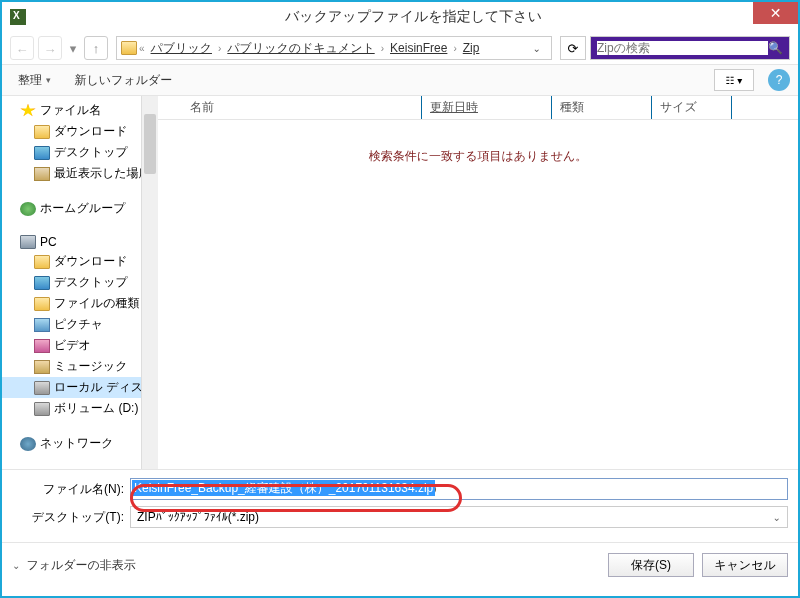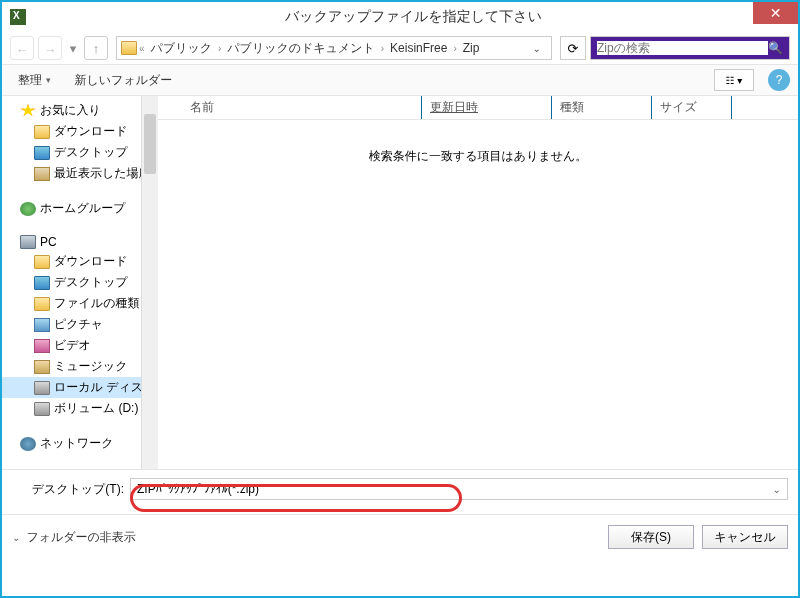--- a/index.html
+++ b/index.html
@@ -9,21 +9,21 @@
     .titlebar-icon { width: 16px; height: 16px; margin-left: 8px; background: #3a6329; display: inline-block; position: relative; }
     .titlebar-icon::after { content: "X"; color: #fff; font-size: 10px; font-weight: bold; position: absolute; left: 3px; top: 1px; }
     .titlebar-title { flex: 1; text-align: center; font-size: 14px; color: #333; padding-left: 48px; }
     .titlebar-close { width: 45px; height: 22px; background: #c75050; color: #fff; display: flex; align-items: center; justify-content: center; font-size: 14px; cursor: pointer; margin-top: -8px; }
     
     .navbar { height: 32px; display: flex; align-items: center; padding: 0 8px; gap: 4px; }
     .nav-btn { width: 24px; height: 24px; border: 1px solid #ccc; border-radius: 3px; background: #fff; display: flex; align-items: center; justify-content: center; color: #888; cursor: pointer; font-size: 13px; }
     .nav-btn.disabled { opacity: 0.5; }
     .breadcrumb { flex: 1; height: 24px; border: 1px solid #ccc; background: #fff; display: flex; align-items: center; padding: 0 4px; gap: 2px; margin: 0 4px; }
     .bc-icon { width: 16px; height: 14px; background: linear-gradient(#ffe9a8, #f0c14b); border: 1px solid #c89b3c; border-radius: 1px; }
-    .bc-item { padding: 0 4px; color: #333; cursor: pointer; }
+    .bc-item { padding: 0 4px; color: #333; cursor: pointer; text-decoration: underline; }
     .bc-sep { color: #888; font-size: 10px; }
     .bc-dropdown { margin-left: auto; color: #555; padding: 0 6px; cursor: pointer; font-size: 10px; }
     .nav-refresh { width: 26px; height: 24px; border: 1px solid #ccc; background: #fff; display: flex; align-items: center; justify-content: center; cursor: pointer; font-size: 13px; }
     .searchbox { width: 200px; height: 24px; border: 1px solid #ccc; background: #4c1d95; display: flex; align-items: center; padding: 0 6px; }
     .searchbox input { border: none; outline: none; flex: 1; font-size: 12px; color: #888; }
     .search-icon { color: #888; cursor: pointer; font-size: 12px; }
     
     .toolbar { height: 32px; border-top: 1px solid #e5e5e5; border-bottom: 1px solid #e5e5e5; background: #fafafa; display: flex; align-items: center; padding: 0 8px; gap: 8px; }
     .tb-btn { padding: 4px 8px; color: #333; cursor: pointer; display: flex; align-items: center; gap: 4px; }
     .tb-btn::after { content: "▾"; font-size: 9px; color: #666; }
@@ -55,21 +55,21 @@
     .tree-spacer { height: 14px; }
     
     .content { flex: 1; background: #fff; position: relative; }
     .content-header { display: flex; border-bottom: 1px solid #e5e5e5; height: 24px; align-items: center; }
     .ch-gap { width: 24px; }
     .ch-col { padding: 0 8px; color: #555; cursor: pointer; border-right: 1px solid #0369a1; height: 100%; display: flex; align-items: center; }
     .ch-name { width: 240px; }
     .ch-date { width: 130px; text-decoration: underline; }
     .ch-type { width: 100px; }
     .ch-size { width: 80px; }
-    .empty-msg { text-align: center; color: #000000; margin-top: 28px; font-size: 12px; }
+    .empty-msg { text-align: center; color: #7f1d1d; margin-top: 28px; font-size: 12px; }
     
     .filename-highlight { position: absolute; border: 3px solid #e03030; border-radius: 14px; pointer-events: none; }
     
     .bottom { padding: 8px 10px; border-top: 1px solid #e5e5e5; }
     .form-row { display: flex; align-items: center; margin-bottom: 6px; }
     .form-label { width: 118px; text-align: right; padding-right: 6px; font-size: 12px; }
     .form-input { flex: 1; height: 22px; border: 1px solid #7a9ccc; background: #fff; padding: 0 6px; font-size: 12px; }
     .form-select { flex: 1; height: 22px; border: 1px solid #ccc; background: #fff; padding: 0 6px; font-size: 12px; display: flex; align-items: center; justify-content: space-between; cursor: pointer; }
     .form-dd { color: #666; font-size: 10px; }
     
@@ -120,21 +120,21 @@
   <span class="tb-spacer"></span>
   <span class="tb-view">☷ ▾</span>
   <span class="tb-help">?</span>
 </div>
 
 <div class="body-area">
   <div class="sidebar">
     <div class="sidebar-inner">
       <div class="tree-item">
           <span class="tree-icon ico-fav"></span>
-          <span>お気に入り</span>
+          <span>ファイル名</span>
         </div>
       <div class="tree-item l2">
           <span class="tree-icon ico-folder"></span>
           <span>ダウンロード</span>
         </div>
       <div class="tree-item l2">
           <span class="tree-icon ico-desktop"></span>
           <span>デスクトップ</span>
         </div>
       <div class="tree-item l2">
@@ -197,20 +197,27 @@
       <span class="ch-col ch-name">名前</span>
       <span class="ch-col ch-date">更新日時</span>
       <span class="ch-col ch-type">種類</span>
       <span class="ch-col ch-size">サイズ</span>
     </div>
     <div class="empty-msg">検索条件に一致する項目はありません。</div>
   </div>
 </div>
 
 <div class="bottom">
+  <div class="form-row">
+    <span class="form-label">ファイル名(N):</span>
+    <div style="flex:1;position:relative;">
+      <input class="form-input" style="width: 100%;" value="KeisinFree_Backup_経審建設（株）_201701131634.zip">
+      <div style="position:absolute;left:2px;top:2px;height:16px;background:#3399ff;color:#fff;padding:0 2px;font-size:12px;line-height:16px;pointer-events:none;">KeisinFree_Backup_経審建設（株）_201701131634.zip</div>
+    </div>
+  </div>
   <div class="form-row">
     <span class="form-label">デスクトップ(T):</span>
     <div class="form-select">
       <span>ZIPﾊﾞｯｸｱｯﾌﾟﾌｧｲﾙ(*.zip)</span>
       <span class="form-dd">⌄</span>
     </div>
   </div>
 </div>
 
 <div class="filename-highlight" style="left:128px;top:482px;width:332px;height:28px;"></div>

